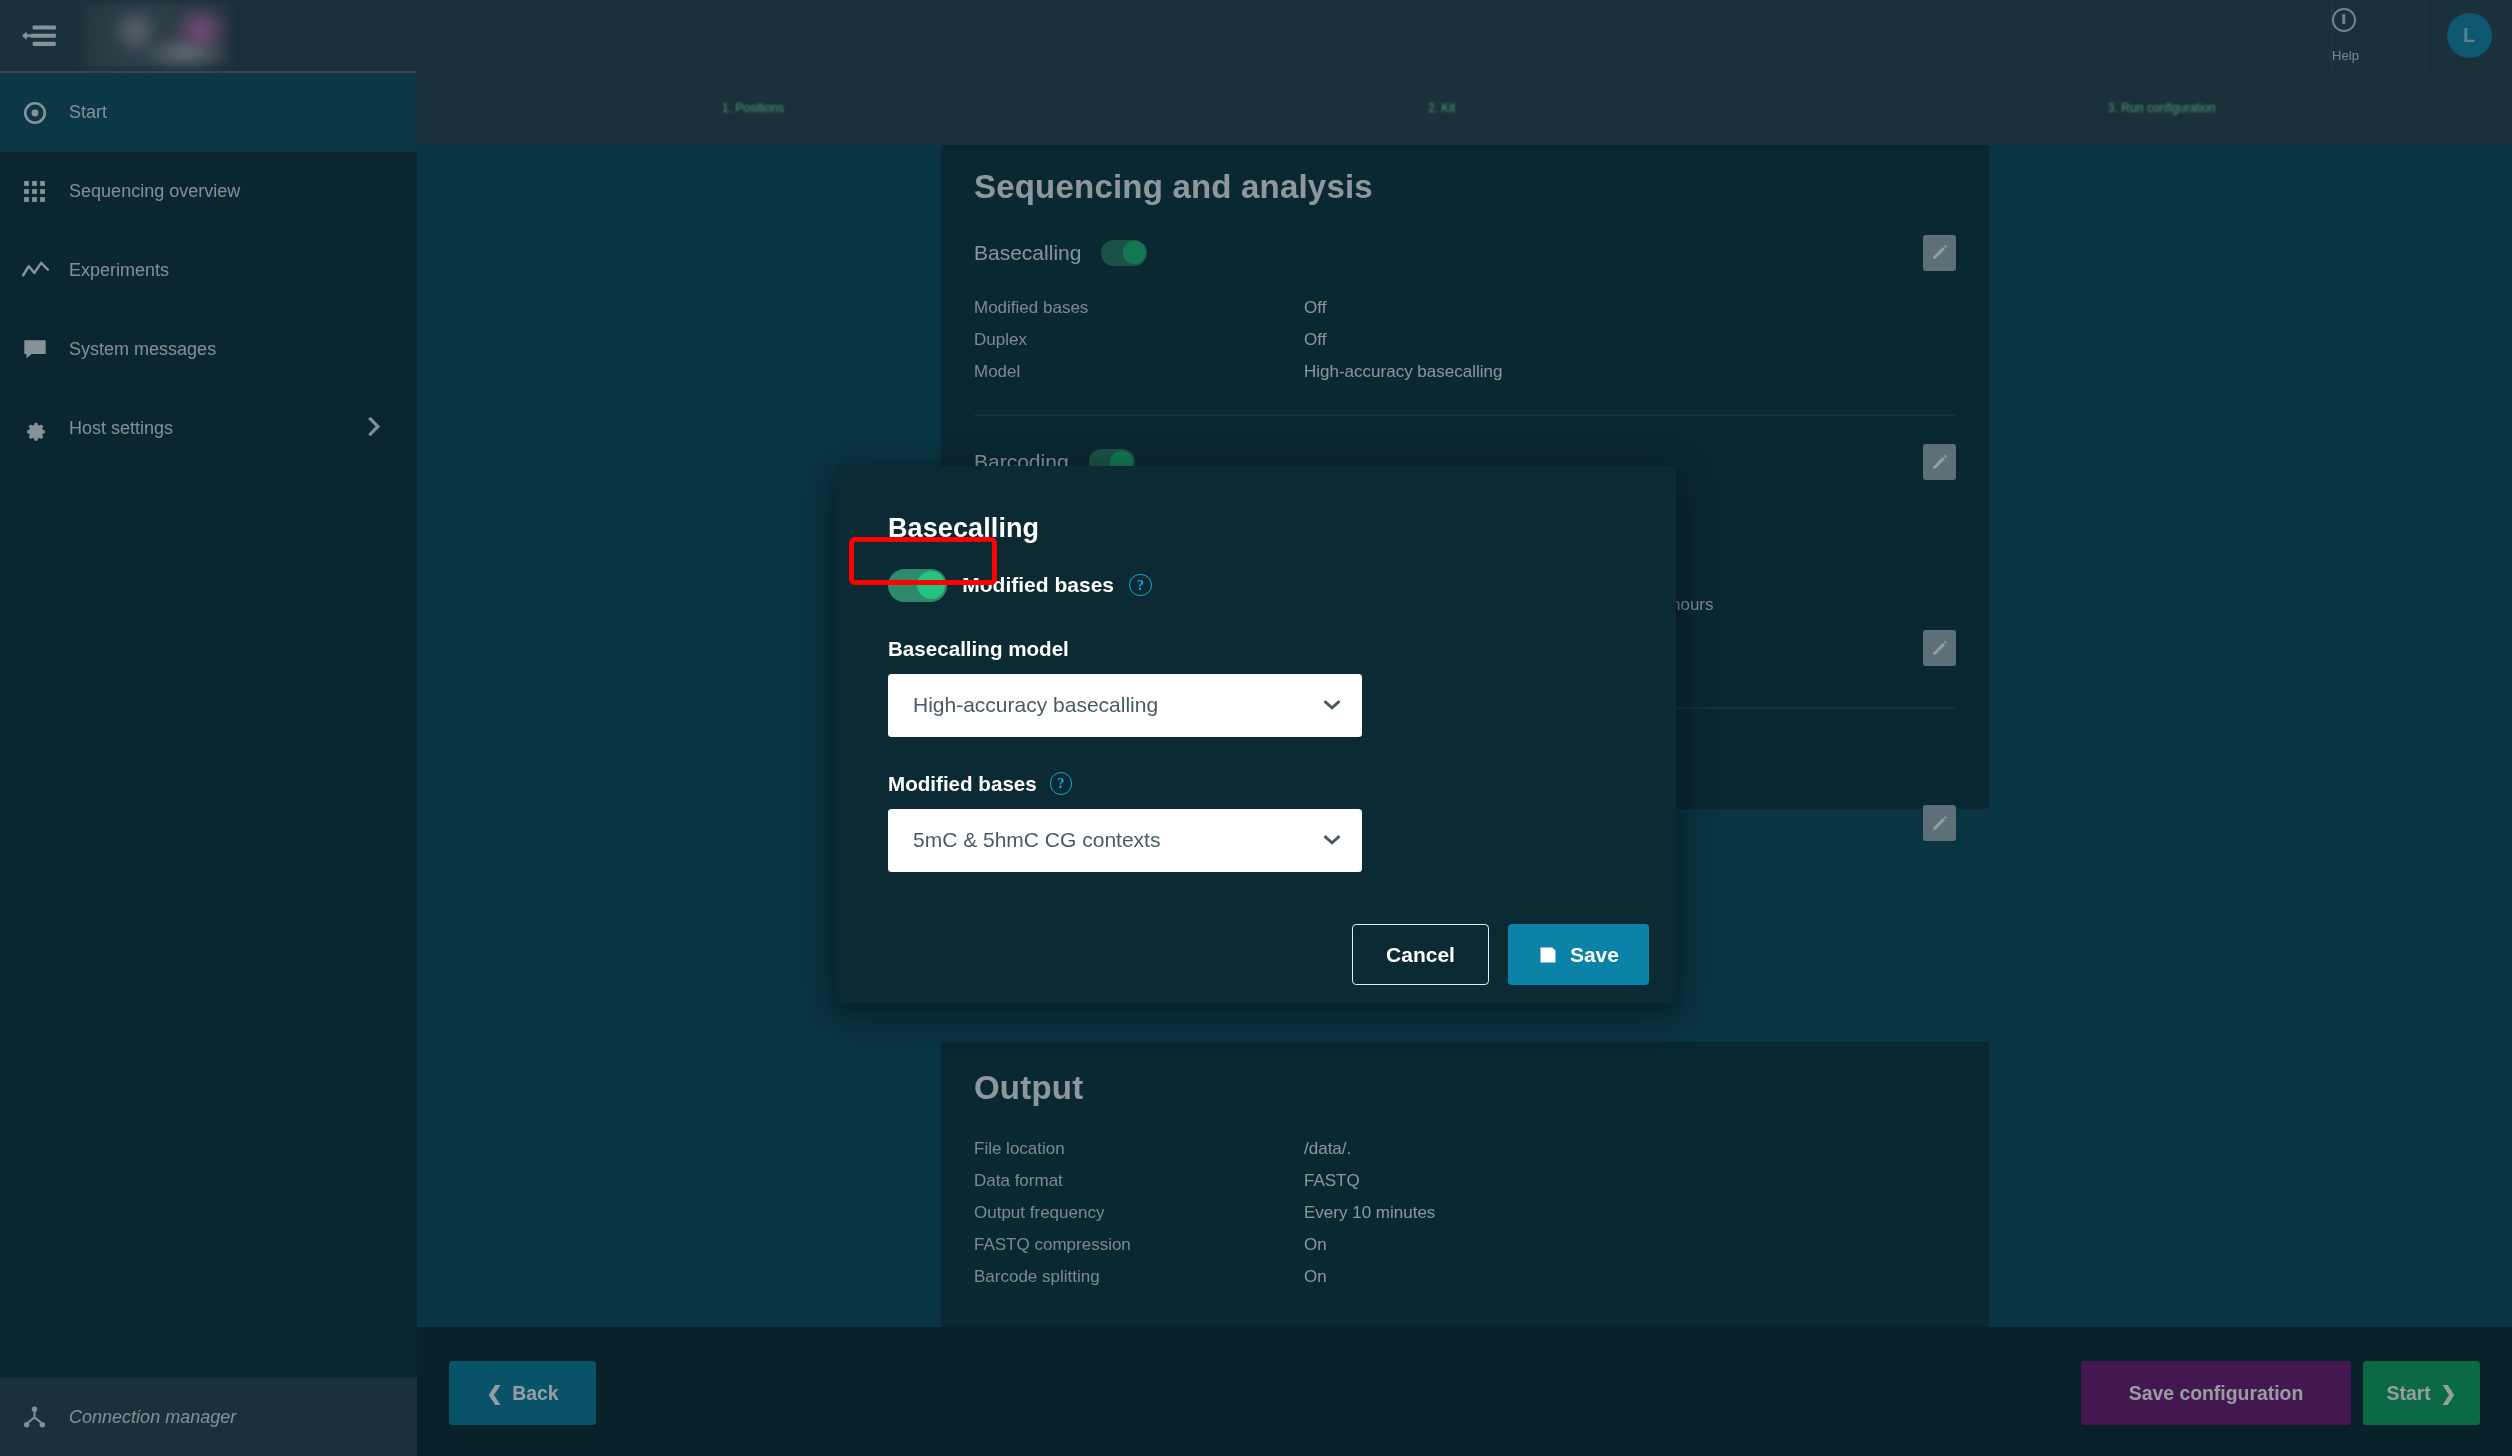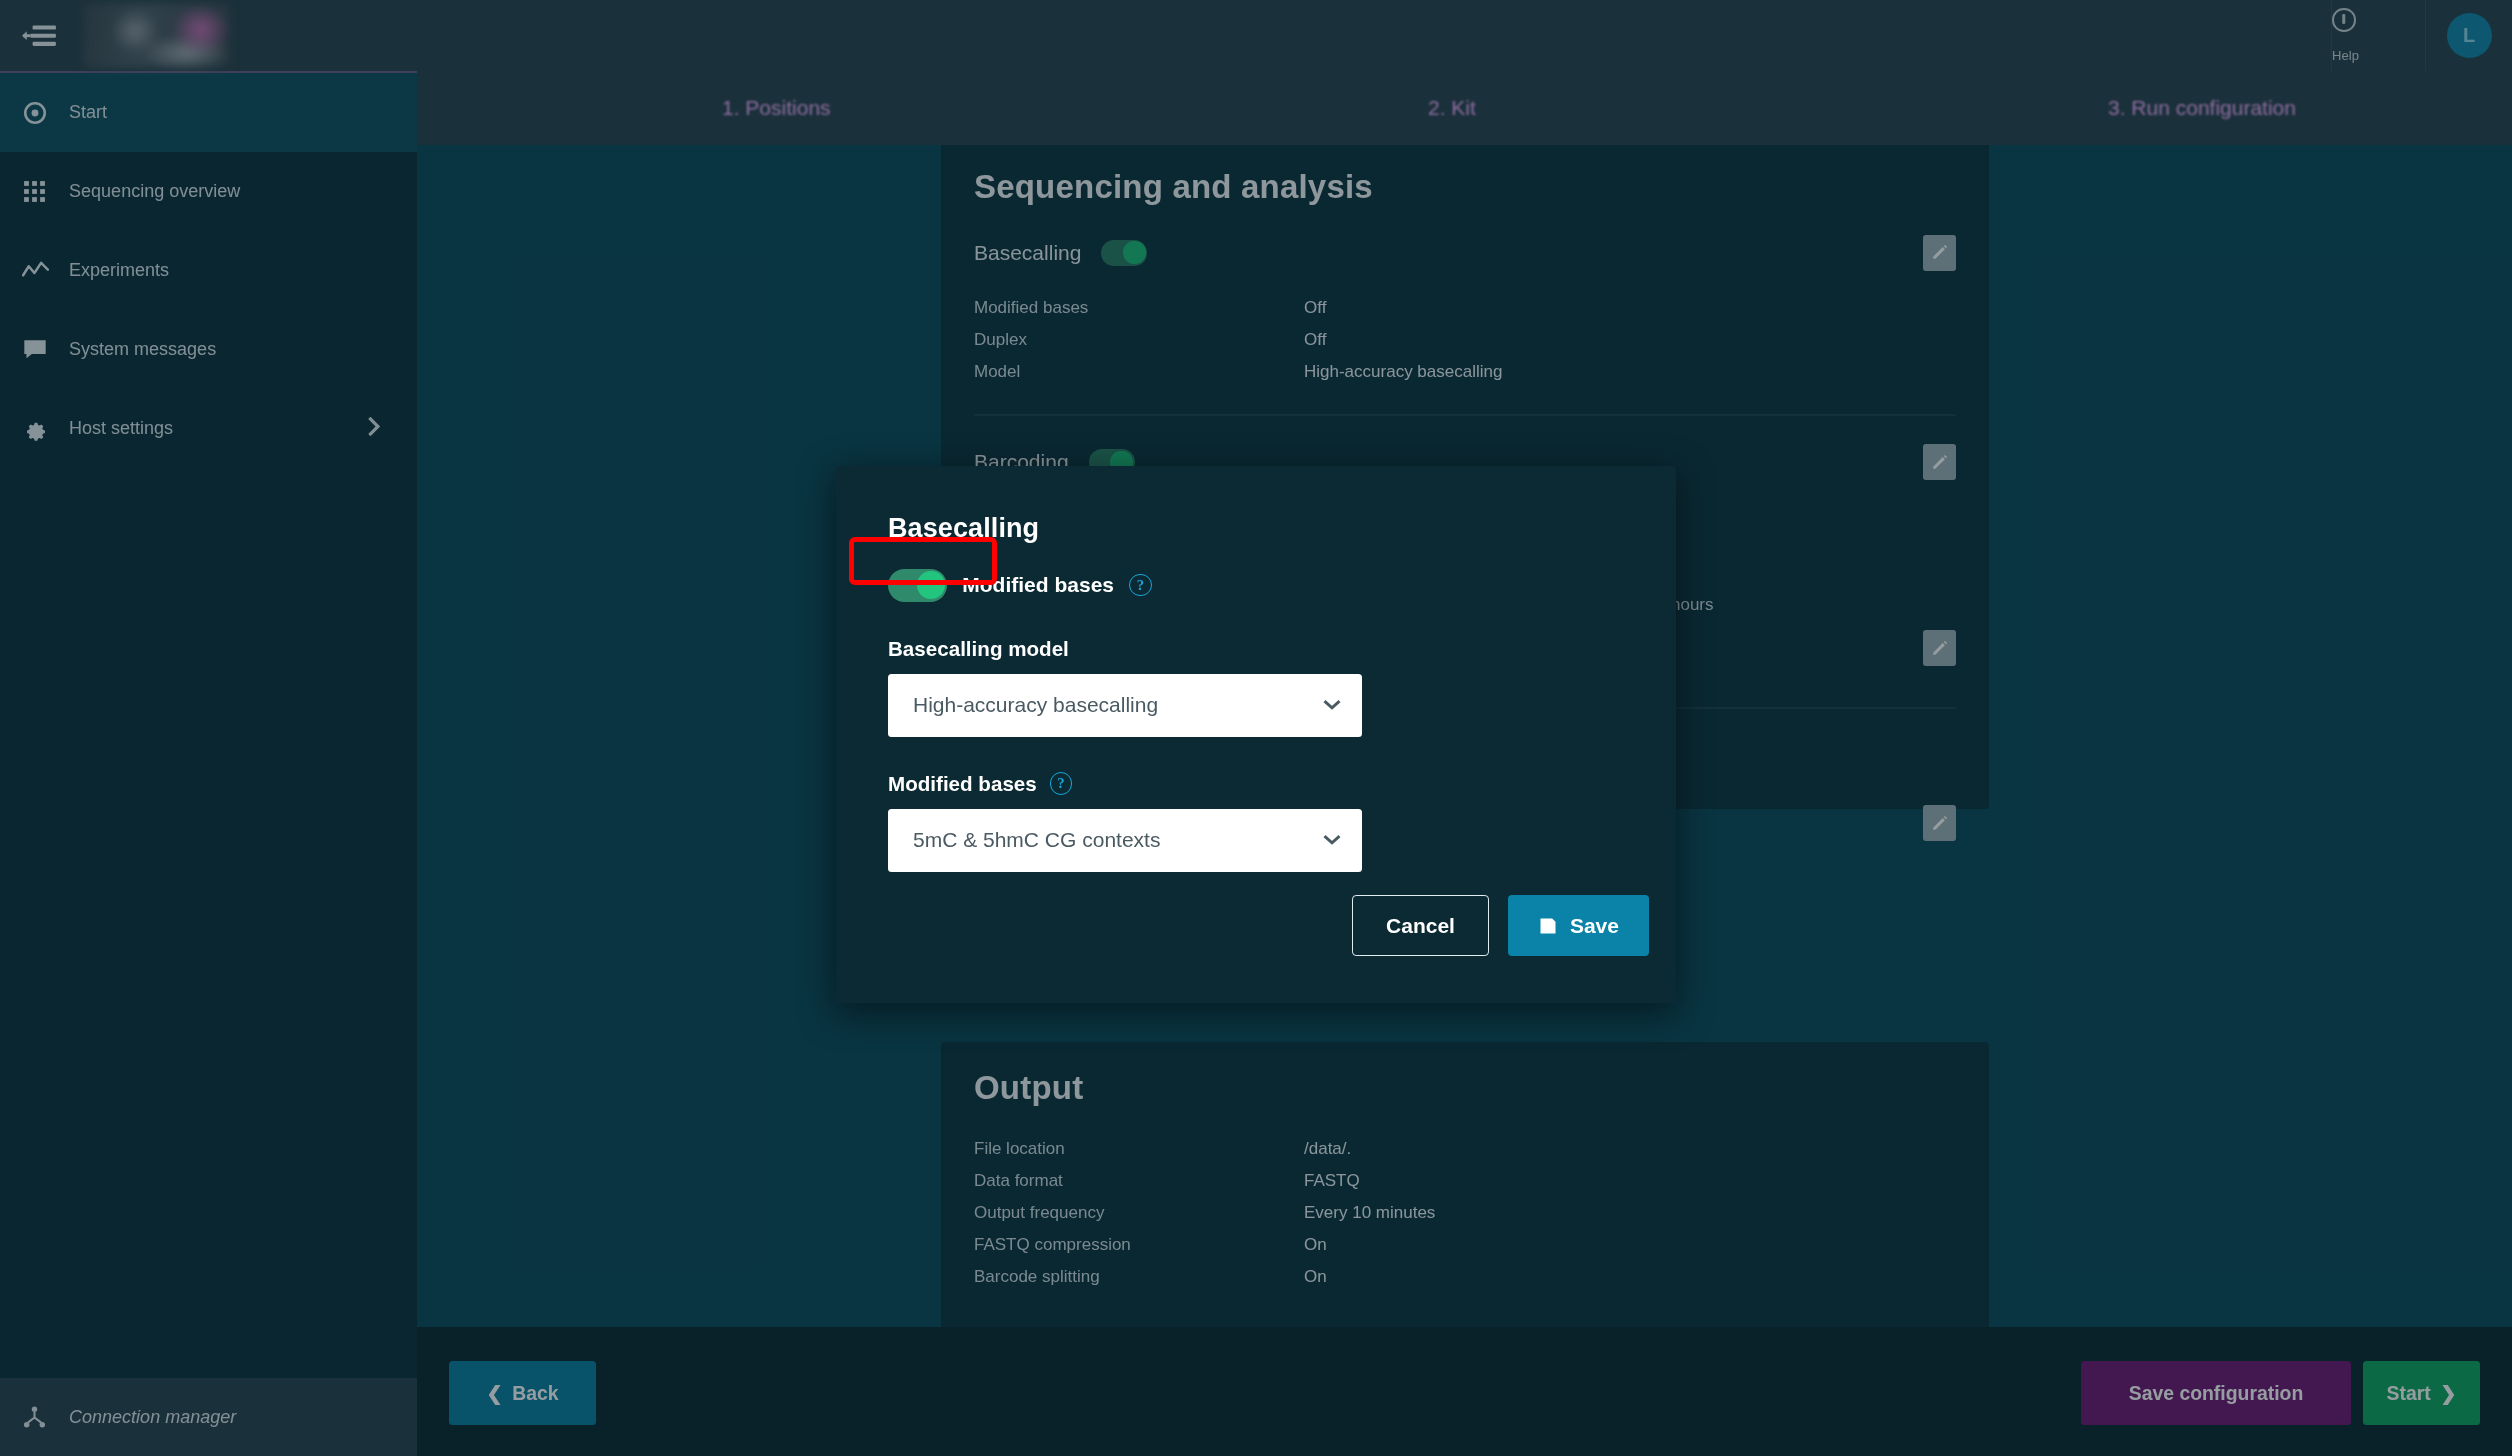--- a/index.html
+++ b/index.html
@@ -110,21 +110,21 @@
   
   .stepsbar {
     position: absolute; left: 417px; top: 71px;
     width: 2095px; height: 74px;
     background: #2a4450;
     z-index: 20;
   }
   .steps-inner { position: relative; width: 100%; height: 100%; }
   .step {
     position: absolute; top: 50%; transform: translateY(-50%);
-    font-size: 21px; color: #f0abfc;
+    font-size: 12px; color: #86efac;
     filter: blur(0.9px);
     cursor: pointer; white-space: nowrap;
   }
   .step.s1 { left: 305px; }
   .step.s2 { left: 1011px; }
   .step.s3 { left: 1691px; }
 
   
   .main {
     position: absolute; left: 417px; top: 144px;
@@ -254,21 +254,21 @@
     display: flex; align-items: center;
     padding: 0 20px 0 25px;
     cursor: pointer;
   }
   .select-value {
     flex: 1; color: #4a5a63; font-size: 21px;
   }
   .select-caret svg { width: 20px; height: 13px; stroke: #4a5a63; stroke-width: 3.5; fill: none; }
 
   .modal-actions {
-    position: absolute; right: 27px; bottom: 47px;
+    position: absolute; right: 27px; bottom: 18px;
     display: flex; align-items: flex-end; gap: 19px;
   }
   .btn-cancel {
     width: 137px; height: 61px;
     border: 1.8px solid #e3ecef; border-radius: 4.1px;
     background: transparent; color: #ffffff;
     font-size: 21px; font-weight: 700; cursor: pointer;
     font-family: "Liberation Sans", sans-serif;
   }
   .btn-save {

